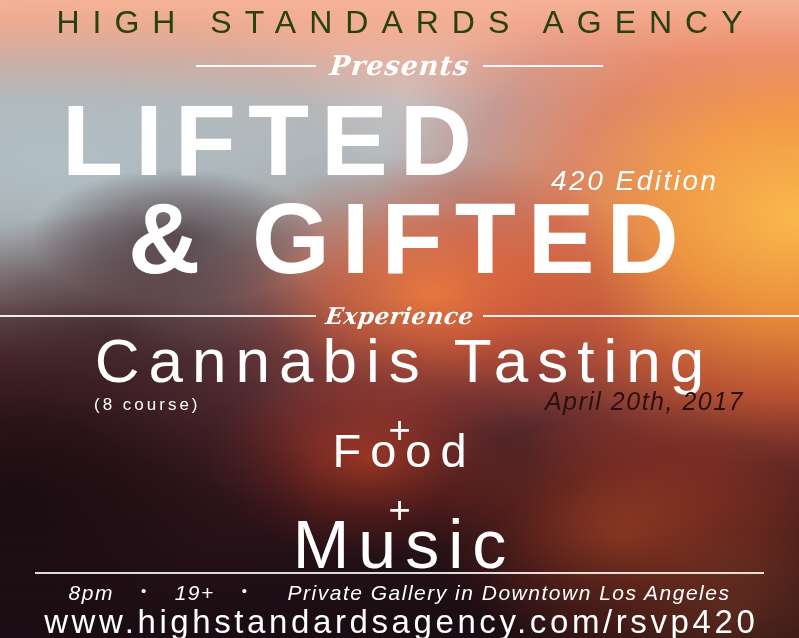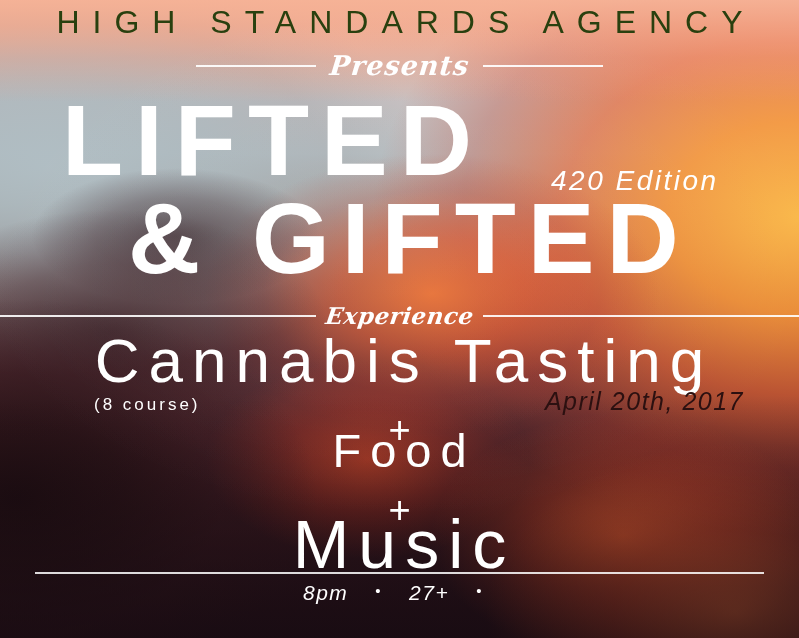--- a/index.html
+++ b/index.html
@@ -424,19 +424,21 @@
 
     <div class="plus plus-2">+</div>
 
     <div class="menu-line menu-music">Music</div>
 
     <div class="footer-rule"></div>
 
     <div class="footer-details">
       <span>8pm</span>
       <span class="sep">•</span>
-      <span>27+</span>
+      <span>19+</span>
       <span class="sep">•</span>
+      <span class="venue">Private Gallery in Downtown Los Angeles</span>
     </div>
 
+    <div class="footer-url">www.highstandardsagency.com/rsvp420</div>
 
   </div>
 </div>
 
 </body></html>

